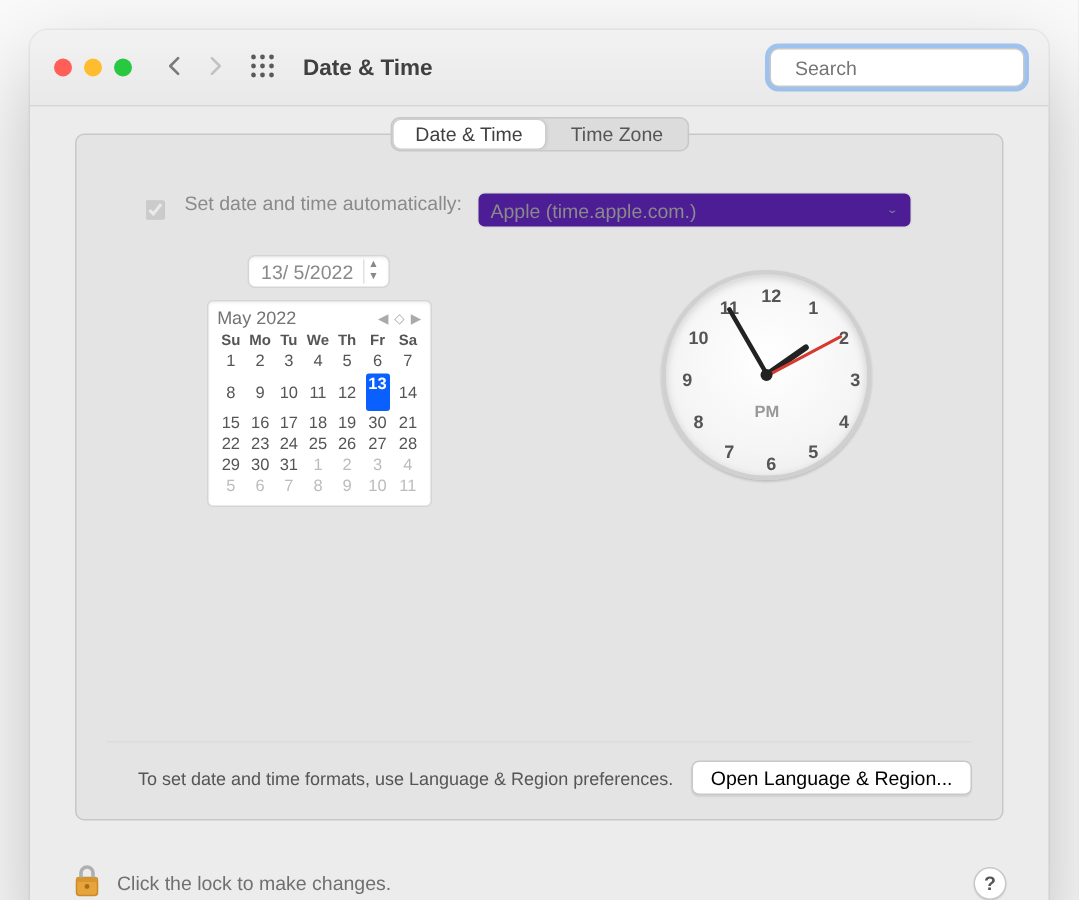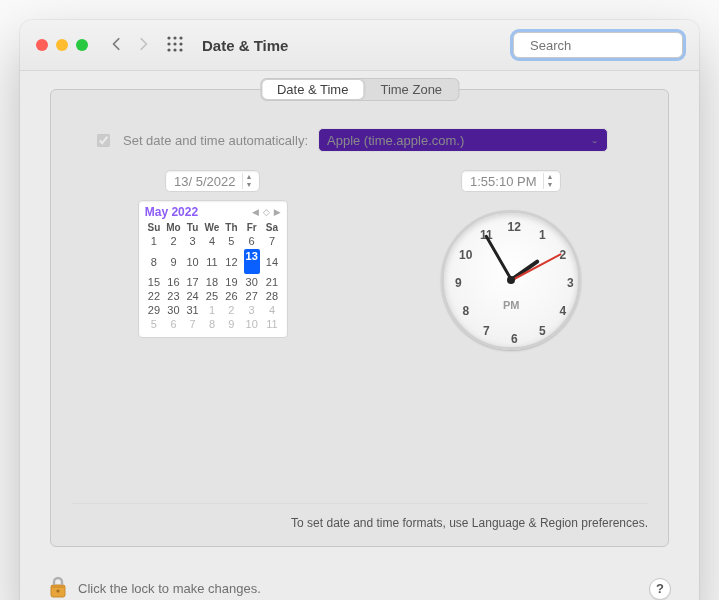--- a/index.html
+++ b/index.html
@@ -104,21 +104,21 @@
   .seg.active{
     background:var(--white);
     border-radius:5px;
     margin:1px;
     box-shadow:0 0 3px rgba(0,0,0,0.15);
     padding:2px 15px;
   }
   .seg:not(.active){color:#555;}
   
   .auto-row{
-    display:flex;align-items:center;gap:10px;
+    display:flex;gap:10px;
     margin:24px 0 18px 22px;
     color:var(--text-muted);
   }
   .auto-row input[type=checkbox]{accent-color:#a0a0a0;}
   .server-select{
     flex:1;max-width:290px;
     height:24px;
     border:1px solid #dcdcdc;
     border-radius:5px;
     background:#4c1d95;
@@ -152,21 +152,21 @@
   .calendar{
     width:150px;
     background:var(--white);
     border:1px solid #d5d5d5;
     border-radius:4px;
     padding:4px 6px 6px 6px;
     font-size:11px;
     box-shadow:inset 0 1px 2px rgba(0,0,0,0.07);
   }
   .cal-head{display:flex;align-items:center;justify-content:space-between;margin-bottom:2px;}
-  .cal-title{font-weight:700;font-size:12px;color:#8b5cf6;}
+  .cal-title{font-weight:400;font-size:12px;color:#737373;}
   .cal-nav{display:flex;gap:4px;color:#aaa;font-size:9px;}
   .cal-nav span{cursor:default;}
   table.cal{width:100%;border-collapse:collapse;text-align:center;}
   table.cal th{font-weight:700;color:#555;font-size:10px;padding:1px 0;}
   table.cal td{padding:1px 0;color:#555;font-size:11px;}
   table.cal td.muted{color:#bcbcbc;}
   table.cal td.sel span{
     display:inline-block;width:16px;height:25px;line-height:15px;
     background:var(--sel);color:#fff;border-radius:2px;font-weight:600;
   }
@@ -377,27 +377,20 @@
                     <td class="muted">9</td>
                     <td class="muted">10</td>
                     <td class="muted">11</td>
                   </tr>
                 </tbody>
             </table>
           </div>
         </div>
 
         <div class="col">
-          <div class="stepper-field">
-            <span>1:55:10 PM</span>
-            <div class="stepper">
-                <div>▲</div>
-                <div>▼</div>
-              </div>
-          </div>
           <div class="clock">
             <div id="clock-nums">
                 <div class="num" style="left: 98px; top: 21.5026px;">1</div>
                 <div class="num" style="left: 118.497px; top: 42px;">2</div>
                 <div class="num" style="left: 126px; top: 70px;">3</div>
                 <div class="num" style="left: 118.497px; top: 98px;">4</div>
                 <div class="num" style="left: 98px; top: 118.497px;">5</div>
                 <div class="num" style="left: 70px; top: 126px;">6</div>
                 <div class="num" style="left: 42px; top: 118.497px;">7</div>
                 <div class="num" style="left: 21.5026px; top: 98px;">8</div>
@@ -410,20 +403,21 @@
             <div class="hand min"></div>
             <div class="hand sec"></div>
             <div class="cap"></div>
             <div class="ampm">PM</div>
           </div>
         </div>
       </div>
 
       <div class="panel-footer">
         <span class="hint">To set date and time formats, use Language &amp; Region preferences.</span>
+        <button class="btn">Open Language &amp; Region...</button>
       </div>
     </div>
   </div>
 
   <div class="lock-row">
     <span class="lock-icon">
       <svg viewBox="0 0 20 24">
         <rect x="3" y="10" width="14" height="12" rx="2" fill="#e6a43a" stroke="#c98a2b"></rect>
         <rect x="3" y="10" width="14" height="3" fill="#d8952f"></rect>
         <path d="M6 10 V7 a4 4 0 0 1 8 0 V10" fill="none" stroke="#b0b0b0" stroke-width="2.4"></path>

